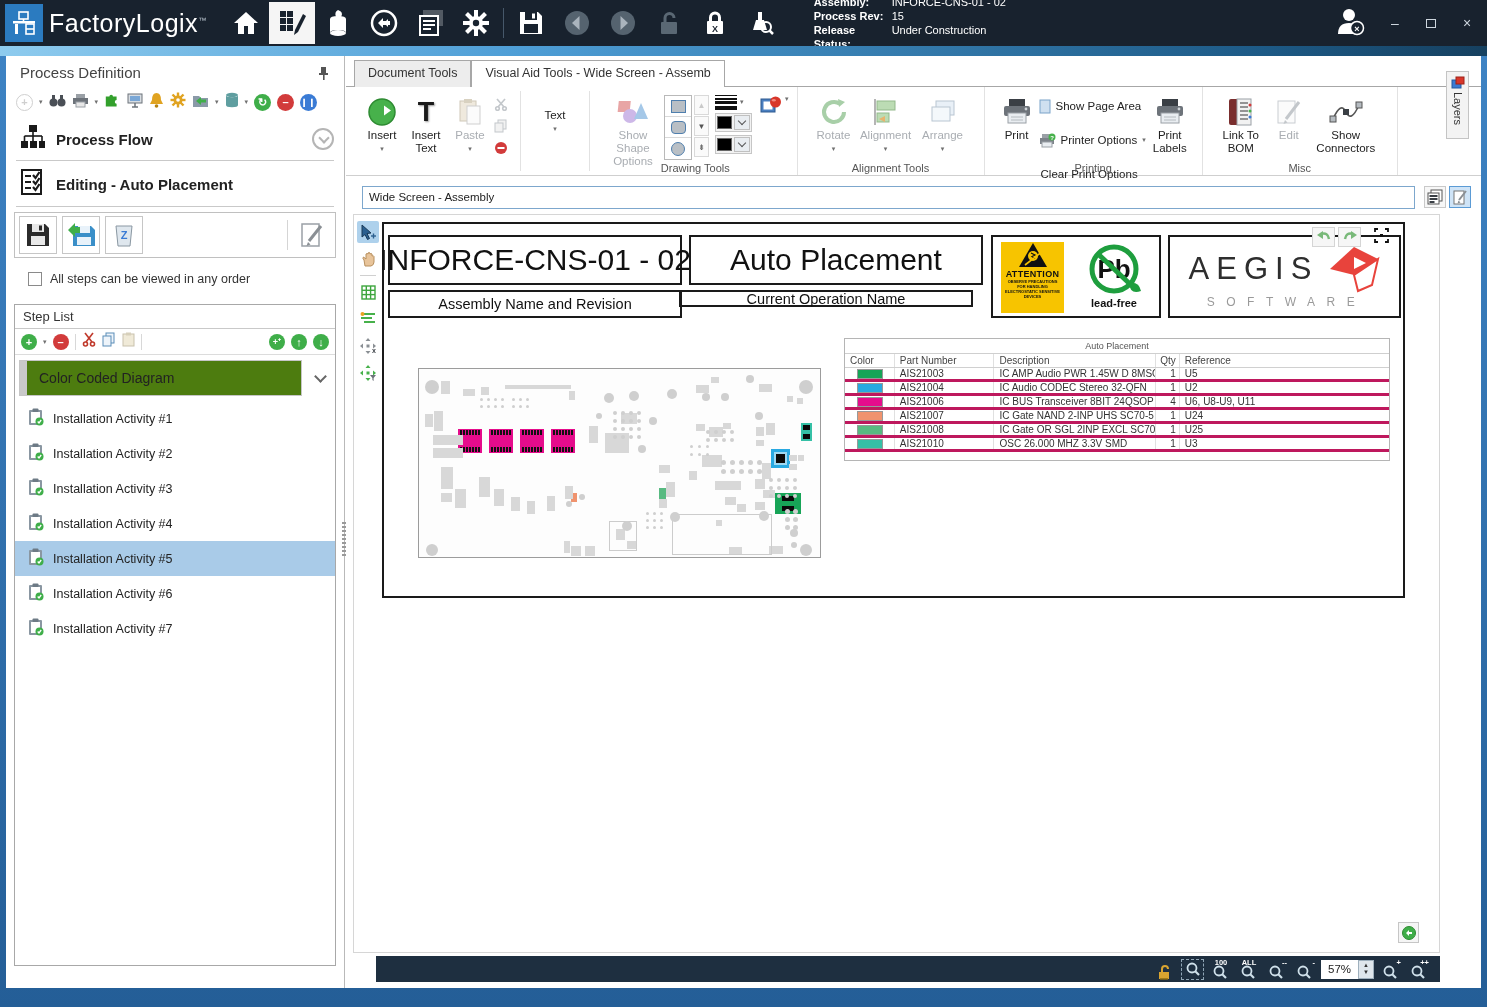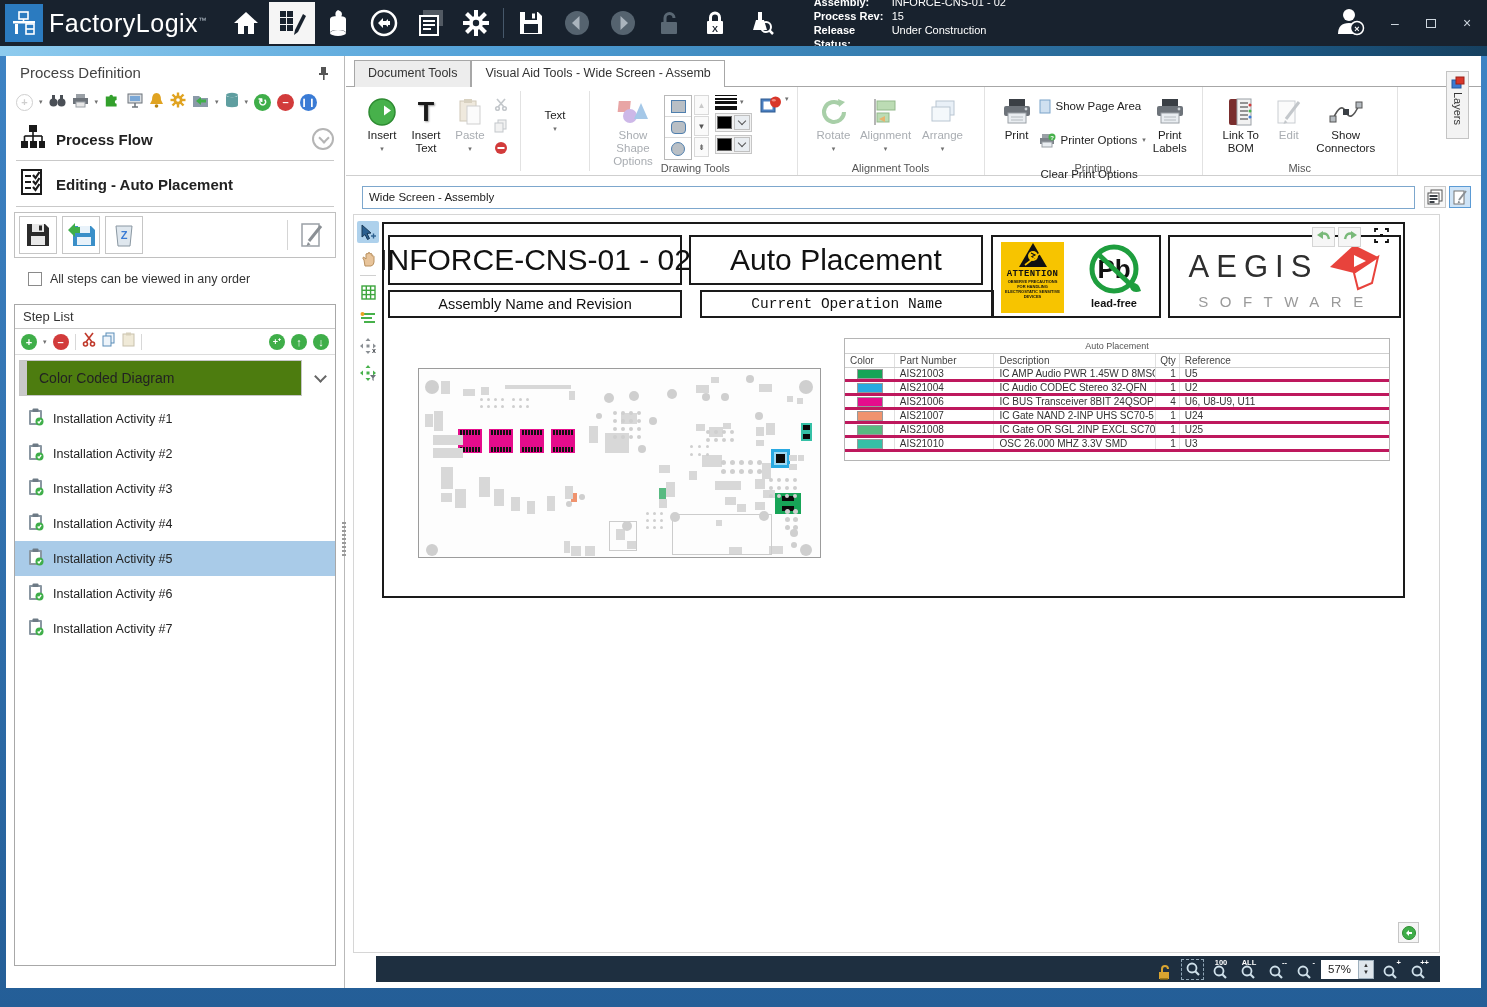--- a/index.html
+++ b/index.html
@@ -108,28 +108,28 @@
   .ts-div { width:16px; border-top:1px solid #d0d0d0; }
   .page { position:absolute; left:28px; top:7px; width:1023px; height:376px; border:2px solid #1a1a1a; background:#fff; }
   .hbox { position:absolute; border:2px solid #1a1a1a; display:flex; align-items:center; justify-content:center; }
   .htitle { font-size:30px; color:#111; white-space:nowrap; }
   .hcap { font-size:14.5px; color:#111; }
   .undoredo { position:absolute; top:3px; width:23px; height:20px; border:1px solid #d5d5d5; background:#f6f6f6; display:flex; align-items:center; justify-content:center; z-index:3; }
   .expand-ic { position:absolute; top:4px; z-index:3; }
 
   
   .esd { position:absolute; left:8px; top:5px; width:63px; height:71px; background:#f7c400; display:flex; flex-direction:column; align-items:center; color:#111; }
-  .esd .t { font-size:9px; font-weight:800; letter-spacing:.3px; margin-top:1px;font-family:Liberation Mono, monospace; }
+  .esd .t { font-size:9px; font-weight:800; letter-spacing:.3px; margin-top:1px; }
   .esd .s { font-size:4px; font-weight:700; text-align:center; line-height:5px; width:56px; }
   .pb { position:absolute; left:82px; top:6px; width:78px; height:70px; display:flex; flex-direction:column; align-items:center; }
   .pb .cap { font-size:11px; font-weight:800; color:#111; margin-top:-2px; }
   .brandbox { display:flex; flex-direction:column; align-items:center; justify-content:center; }
   .brand-row { display:flex; align-items:center; gap:10px; }
   .brand-name { font-size:31px; letter-spacing:7px; color:#2e2e2e; font-weight:500; }
-  .brand-sub { font-size:15px; letter-spacing:11.5px; color:#9a9a9a; margin-top:2px; margin-left:4px; }
+  .brand-sub { font-size:12px; letter-spacing:11.5px; color:#9a9a9a; margin-top:2px; margin-left:4px; }
 
   
   .pcb { position:absolute; left:34px; top:144px; width:403px; height:190px; border:1px solid #9c9c9c; background:#fdfdfd; }
   .pad { position:absolute; background:#d8d8d8; }
   .dotc { position:absolute; background:#cfcfcf; border-radius:50%; }
   .outl { position:absolute; border:1px solid #cccccc; }
   .chip { position:absolute; width:24px; height:24px; }
   .chip:before,.chip:after { content:""; position:absolute; left:2px; right:2px; height:5px; background:repeating-linear-gradient(90deg,#111 0 2px,transparent 2px 3px); }
   .chip:before { top:1px; } .chip:after { bottom:1px; }
   .c-u2 { position:absolute; width:19px; height:19px; }
@@ -940,21 +940,21 @@
         <div class="page">
           <div class="hbox" style="left:4px; top:11px; width:294px; height:50px;">
               <span class="htitle">INFORCE-CNS-01 - 02</span>
             </div>
           <div class="hbox" style="left:4px; top:66px; width:294px; height:28px;">
               <span class="hcap">Assembly Name and Revision</span>
             </div>
           <div class="hbox" style="left:305px; top:11px; width:294px; height:50px;">
               <span class="htitle">Auto Placement</span>
             </div>
-          <div class="hbox" style="left:316px; top:66px; width:294px; height:28px;font-family:Liberation Mono, monospace;">
+          <div class="hbox" style="left:295px; top:66px; width:294px; height:17px;">
               <span class="hcap">Current Operation Name</span>
             </div>
 
           <div class="hbox" style="left:607px; top:11px; width:170px; height:83px;">
             <div class="esd">
               <svg width="30" height="26" viewBox="0 0 30 26">
                   <path d="M15 1 L29 25 H1 Z" fill="#111"></path>
                   <circle cx="15" cy="14" r="5" fill="#f7c400"></circle>
                   <path d="M13 11 l4 2 l-3 1.5 l3 2" stroke="#111" stroke-width="1.2" fill="none"></path>
                   <line x1="7" y1="23" x2="25" y2="9" stroke="#f7c400" stroke-width="1.6"></line>

